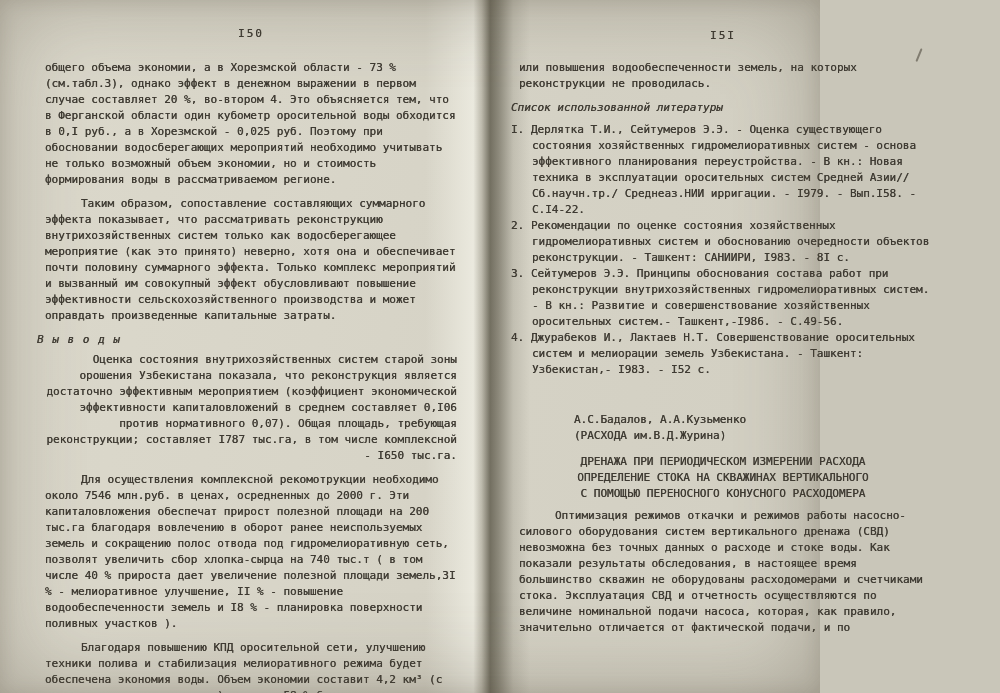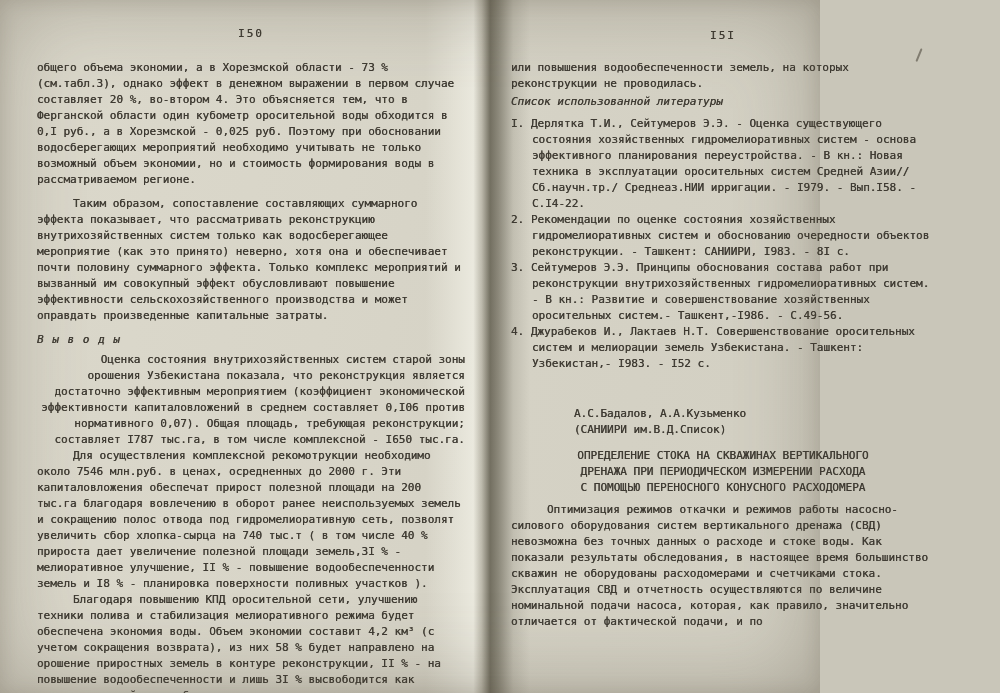--- a/index.html
+++ b/index.html
@@ -33,21 +33,21 @@
   .page{
     position:absolute;
     color:#3e3a32;
     font-size:11px;line-height:16px;
     text-shadow:0 0 0.6px rgba(62,58,50,0.75), 0.4px 0.3px 0.6px rgba(62,58,50,0.3);
   }
   .page-left{left:37px;top:26px;width:428px;}
   .page-right{left:511px;top:28px;width:424px;}
   .pagenum{text-align:center;letter-spacing:2px;margin-bottom:18px;}
   .page-right .pagenum{margin-bottom:16px;}
-  p{margin:0;}
+  p{margin:8px;}
   .ind{text-indent:36px;}
   .mt8{margin-top:8px;}
   .mt4{margin-top:4px;text-align:right;}
   .mt6{margin-top:6px;}
   .center{text-align:left;font-style:italic;}
   .conclusions{margin-top:8px;letter-spacing:1px;}
   .bib-head{margin-top:2px;}
   .refs{margin-top:6px;}
   .ref{padding-left:21px;text-indent:-21px;}
   .authors{margin-top:34px;margin-left:63px;}
@@ -83,25 +83,25 @@
 
     <div class="refs">
       <div class="ref"><span>I.</span> <span>Дерлятка Т.И., Сейтумеров Э.Э. - Оценка существующего состояния хозяйственных гидромелиоративных систем - основа эффективного планирования переустройства. - В кн.: Новая техника в эксплуатации оросительных систем Средней Азии//Сб.научн.тр./ Среднеаз.НИИ ирригации. - I979. - Вып.I58. - С.I4-22.</span></div>
       <div class="ref"><span>2.</span> <span>Рекомендации по оценке состояния хозяйственных гидромелиоративных систем и обоснованию очередности объектов реконструкции. - Ташкент: САНИИРИ, I983. - 8I с.</span></div>
       <div class="ref"><span>3.</span> <span>Сейтумеров Э.Э. Принципы обоснования состава работ при реконструкции внутрихозяйственных гидромелиоративных систем. - В кн.: Развитие и совершенствование хозяйственных оросительных систем.- Ташкент,-I986. - С.49-56.</span></div>
       <div class="ref"><span>4.</span> <span>Джурабеков И., Лактаев Н.Т. Совершенствование оросительных систем и мелиорации земель Узбекистана. - Ташкент: Узбекистан,- I983. - I52 с.</span></div>
     </div>
 
     <div class="authors">
       <div>А.С.Бадалов, А.А.Кузьменко</div>
-      <div>(САНИИРИ им.В.Д.Список)</div>
+      <div>(РАСХОДА им.В.Д.Журина)</div>
     </div>
 
     <div class="art-title">
+      <div>ДРЕНАЖА ПРИ ПЕРИОДИЧЕСКОМ ИЗМЕРЕНИИ РАСХОДА</div>
       <div>ОПРЕДЕЛЕНИЕ СТОКА НА СКВАЖИНАХ ВЕРТИКАЛЬНОГО</div>
-      <div>ДРЕНАЖА ПРИ ПЕРИОДИЧЕСКОМ ИЗМЕРЕНИИ РАСХОДА</div>
       <div>С ПОМОЩЬЮ ПЕРЕНОСНОГО КОНУСНОГО РАСХОДОМЕРА</div>
     </div>
 
     <p class="ind mt6">Оптимизация режимов откачки и режимов работы насосно-силового оборудования систем вертикального дренажа (СВД) невозможна без точных данных о расходе и стоке воды. Как показали результаты обследования, в настоящее время большинство скважин не оборудованы расходомерами и счетчиками стока. Эксплуатация СВД и отчетность осуществляются по величине номинальной подачи насоса, которая, как правило, значительно отличается от фактической подачи, и по</p>
   </div>
 
 </div>
 
 </body></html>

